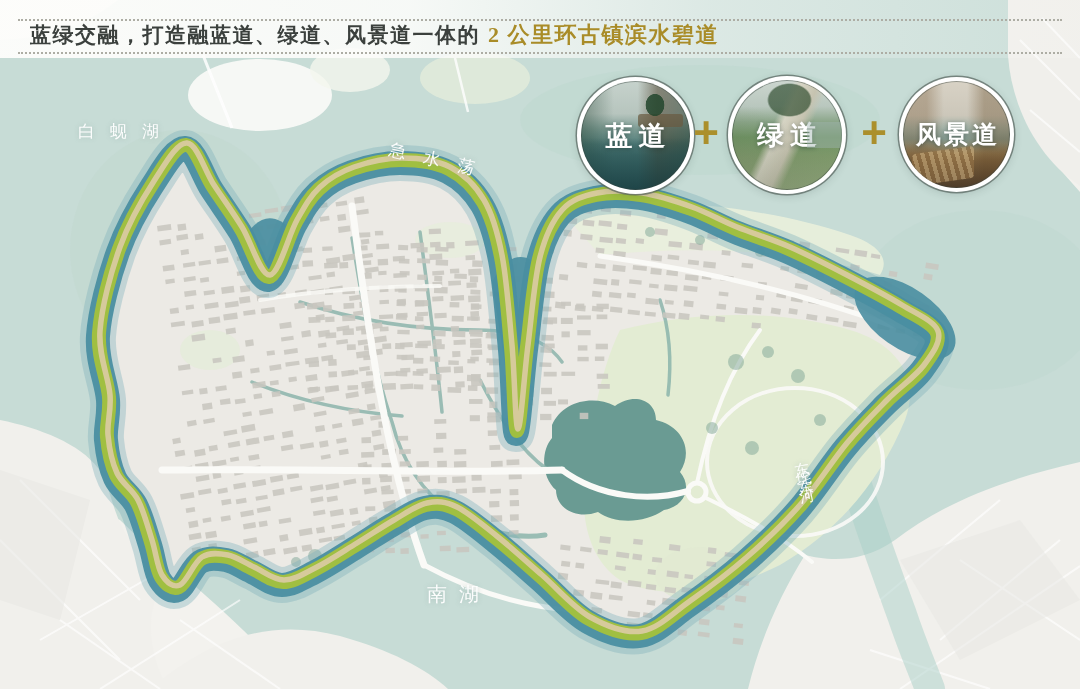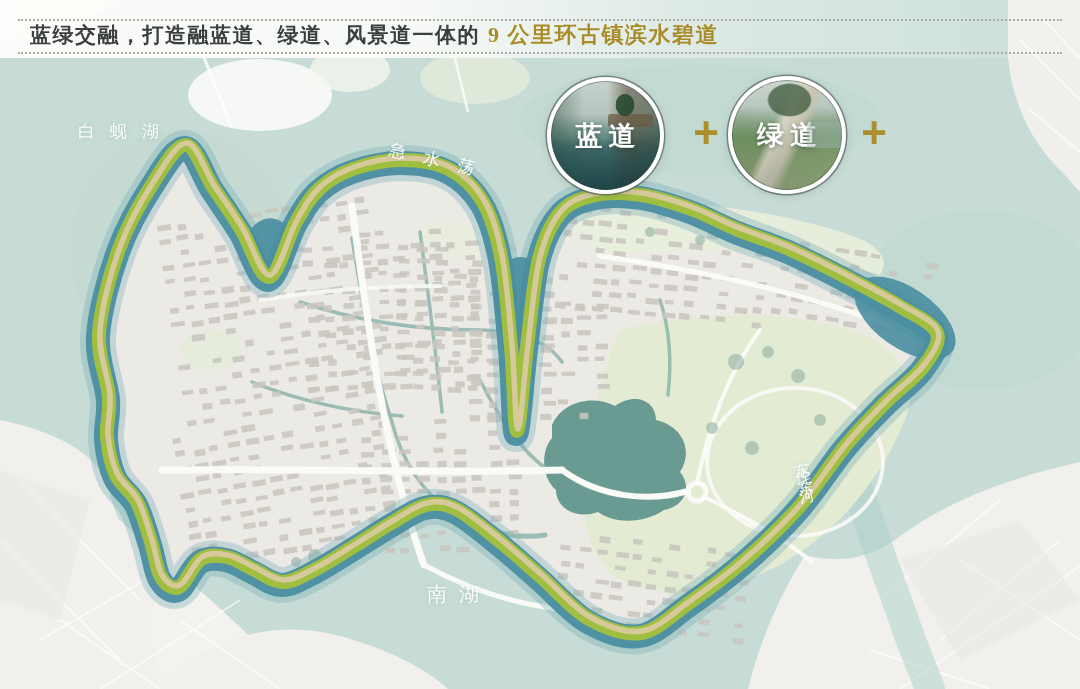--- a/index.html
+++ b/index.html
@@ -840,33 +840,38 @@
       <path d="M248,232 L268,282 L292,230 C276,214 262,214 248,232 Z" fill="#4a8ea1" opacity="0.92"></path>
       <path class="loop" fill="none" stroke="#4a8ea1" stroke-width="24" opacity="0.95" stroke-linejoin="round" d="M108,400C106.7,382.7 96.3,360.7 98,336C99.7,311.3 109.0,277.0 118,252C127.0,227.0 140.8,203.3 152,186C163.2,168.7 175.0,147.3 185,148C195.0,148.7 202.8,176.0 212,190C221.2,204.0 230.7,217.0 240,232C249.3,247.0 258.8,281.2 268,280C277.2,278.8 286.7,239.7 295,225C303.3,210.3 308.5,200.8 318,192C327.5,183.2 338.3,176.8 352,172C365.7,167.2 384.0,163.0 400,163C416.0,163.0 434.3,165.0 448,172C461.7,179.0 473.3,190.3 482,205C490.7,219.7 495.3,235.8 500,260C504.7,284.2 507.3,321.0 510,350C512.7,379.0 513.3,434.0 516,434C518.7,434.0 522.3,378.7 526,350C529.7,321.3 532.3,284.5 538,262C543.7,239.5 550.5,225.7 560,215C569.5,204.3 581.7,200.8 595,198C608.3,195.2 624.2,195.7 640,198C655.8,200.3 674.2,206.3 690,212C705.8,217.7 718.7,225.3 735,232C751.3,238.7 769.7,244.0 788,252C806.3,260.0 826.3,270.3 845,280C863.7,289.7 884.8,300.7 900,310C915.2,319.3 932.3,326.0 936,336C939.7,346.0 930.5,358.5 922,370C913.5,381.5 897.8,392.0 885,405C872.2,418.0 859.5,430.5 845,448C830.5,465.5 814.7,491.0 798,510C781.3,529.0 763.3,546.0 745,562C726.7,578.0 705.5,593.7 688,606C670.5,618.3 656.7,633.3 640,636C623.3,638.7 604.7,631.3 588,622C571.3,612.7 555.3,593.3 540,580C524.7,566.7 510.2,553.3 496,542C481.8,530.7 466.8,517.7 455,512C443.2,506.3 435.5,505.8 425,508C414.5,510.2 403.7,518.3 392,525C380.3,531.7 367.8,540.2 355,548C342.2,555.8 327.2,565.8 315,572C302.8,578.2 292.5,585.0 282,585C271.5,585.0 261.3,576.2 252,572C242.7,567.8 234.7,561.7 226,560C217.3,558.3 208.0,557.0 200,562C192.0,567.0 184.7,587.0 178,590C171.3,593.0 164.7,587.5 160,580C155.3,572.5 154.0,557.5 150,545C146.0,532.5 141.8,516.2 136,505C130.2,493.8 120.0,488.8 115,478C110.0,467.2 107.2,453.0 106,440C104.8,427.0 109.3,417.3 108,400Z"></path>
       <path class="loop" fill="none" stroke="#a4c23c" stroke-width="14" opacity="0.95" stroke-linejoin="round" transform="translate(1,-3)" d="M108,400C106.7,382.7 96.3,360.7 98,336C99.7,311.3 109.0,277.0 118,252C127.0,227.0 140.8,203.3 152,186C163.2,168.7 175.0,147.3 185,148C195.0,148.7 202.8,176.0 212,190C221.2,204.0 230.7,217.0 240,232C249.3,247.0 258.8,281.2 268,280C277.2,278.8 286.7,239.7 295,225C303.3,210.3 308.5,200.8 318,192C327.5,183.2 338.3,176.8 352,172C365.7,167.2 384.0,163.0 400,163C416.0,163.0 434.3,165.0 448,172C461.7,179.0 473.3,190.3 482,205C490.7,219.7 495.3,235.8 500,260C504.7,284.2 507.3,321.0 510,350C512.7,379.0 513.3,434.0 516,434C518.7,434.0 522.3,378.7 526,350C529.7,321.3 532.3,284.5 538,262C543.7,239.5 550.5,225.7 560,215C569.5,204.3 581.7,200.8 595,198C608.3,195.2 624.2,195.7 640,198C655.8,200.3 674.2,206.3 690,212C705.8,217.7 718.7,225.3 735,232C751.3,238.7 769.7,244.0 788,252C806.3,260.0 826.3,270.3 845,280C863.7,289.7 884.8,300.7 900,310C915.2,319.3 932.3,326.0 936,336C939.7,346.0 930.5,358.5 922,370C913.5,381.5 897.8,392.0 885,405C872.2,418.0 859.5,430.5 845,448C830.5,465.5 814.7,491.0 798,510C781.3,529.0 763.3,546.0 745,562C726.7,578.0 705.5,593.7 688,606C670.5,618.3 656.7,633.3 640,636C623.3,638.7 604.7,631.3 588,622C571.3,612.7 555.3,593.3 540,580C524.7,566.7 510.2,553.3 496,542C481.8,530.7 466.8,517.7 455,512C443.2,506.3 435.5,505.8 425,508C414.5,510.2 403.7,518.3 392,525C380.3,531.7 367.8,540.2 355,548C342.2,555.8 327.2,565.8 315,572C302.8,578.2 292.5,585.0 282,585C271.5,585.0 261.3,576.2 252,572C242.7,567.8 234.7,561.7 226,560C217.3,558.3 208.0,557.0 200,562C192.0,567.0 184.7,587.0 178,590C171.3,593.0 164.7,587.5 160,580C155.3,572.5 154.0,557.5 150,545C146.0,532.5 141.8,516.2 136,505C130.2,493.8 120.0,488.8 115,478C110.0,467.2 107.2,453.0 106,440C104.8,427.0 109.3,417.3 108,400Z"></path>
       <path class="loop" fill="none" stroke="#d9caa0" stroke-width="5.5" opacity="0.95" stroke-linejoin="round" transform="translate(2,-5)" d="M108,400C106.7,382.7 96.3,360.7 98,336C99.7,311.3 109.0,277.0 118,252C127.0,227.0 140.8,203.3 152,186C163.2,168.7 175.0,147.3 185,148C195.0,148.7 202.8,176.0 212,190C221.2,204.0 230.7,217.0 240,232C249.3,247.0 258.8,281.2 268,280C277.2,278.8 286.7,239.7 295,225C303.3,210.3 308.5,200.8 318,192C327.5,183.2 338.3,176.8 352,172C365.7,167.2 384.0,163.0 400,163C416.0,163.0 434.3,165.0 448,172C461.7,179.0 473.3,190.3 482,205C490.7,219.7 495.3,235.8 500,260C504.7,284.2 507.3,321.0 510,350C512.7,379.0 513.3,434.0 516,434C518.7,434.0 522.3,378.7 526,350C529.7,321.3 532.3,284.5 538,262C543.7,239.5 550.5,225.7 560,215C569.5,204.3 581.7,200.8 595,198C608.3,195.2 624.2,195.7 640,198C655.8,200.3 674.2,206.3 690,212C705.8,217.7 718.7,225.3 735,232C751.3,238.7 769.7,244.0 788,252C806.3,260.0 826.3,270.3 845,280C863.7,289.7 884.8,300.7 900,310C915.2,319.3 932.3,326.0 936,336C939.7,346.0 930.5,358.5 922,370C913.5,381.5 897.8,392.0 885,405C872.2,418.0 859.5,430.5 845,448C830.5,465.5 814.7,491.0 798,510C781.3,529.0 763.3,546.0 745,562C726.7,578.0 705.5,593.7 688,606C670.5,618.3 656.7,633.3 640,636C623.3,638.7 604.7,631.3 588,622C571.3,612.7 555.3,593.3 540,580C524.7,566.7 510.2,553.3 496,542C481.8,530.7 466.8,517.7 455,512C443.2,506.3 435.5,505.8 425,508C414.5,510.2 403.7,518.3 392,525C380.3,531.7 367.8,540.2 355,548C342.2,555.8 327.2,565.8 315,572C302.8,578.2 292.5,585.0 282,585C271.5,585.0 261.3,576.2 252,572C242.7,567.8 234.7,561.7 226,560C217.3,558.3 208.0,557.0 200,562C192.0,567.0 184.7,587.0 178,590C171.3,593.0 164.7,587.5 160,580C155.3,572.5 154.0,557.5 150,545C146.0,532.5 141.8,516.2 136,505C130.2,493.8 120.0,488.8 115,478C110.0,467.2 107.2,453.0 106,440C104.8,427.0 109.3,417.3 108,400Z"></path>
     </g>
   </svg>
 
   <div class="topfade"></div>
   <div class="rule rule-top"></div>
   <div class="rule rule-bottom"></div>
-  <h1 class="title"><span>蓝绿交融，打造融蓝道、绿道、风景道一体的</span><span class="accent">9 公里环古镇滨水碧道</span></h1>
+  <h1 class="title"><span>蓝绿交融，打造融蓝道、绿道、风景道一体的</span><span class="accent">2 公里环古镇滨水碧道</span></h1>
 
   <div class="wlabel lbl-baixian">白蚬湖</div>
   <div class="wlabel lbl-jishui">急水荡</div>
   <div class="wlabel lbl-dongcha">东垞东河</div>
   <div class="wlabel lbl-nanhu">南湖</div>
 
-  <div class="legend-circle" style="left:547px;top:77px;width:117px;height:117px;text-decoration:underline;">
+  <div class="legend-circle" style="left:577px;top:77px;width:117px;height:117px;text-decoration:underline;">
     <div class="photo p1">
       <span class="clabel">蓝道</span>
     </div>
   </div>
   <div class="plus" style="left:686px;top:106px;">+</div>
   <div class="legend-circle" style="left:728px;top:76px;width:118px;height:118px;">
     <div class="photo p2">
       <span class="clabel">绿道</span>
     </div>
   </div>
   <div class="plus" style="left:854px;top:106px;">+</div>
+  <div class="legend-circle" style="left:899px;top:77px;width:115px;height:115px;">
+    <div class="photo p3">
+      <span class="clabel tight">风景道</span>
+    </div>
+  </div>
 
 </div>
 
 </body></html>

